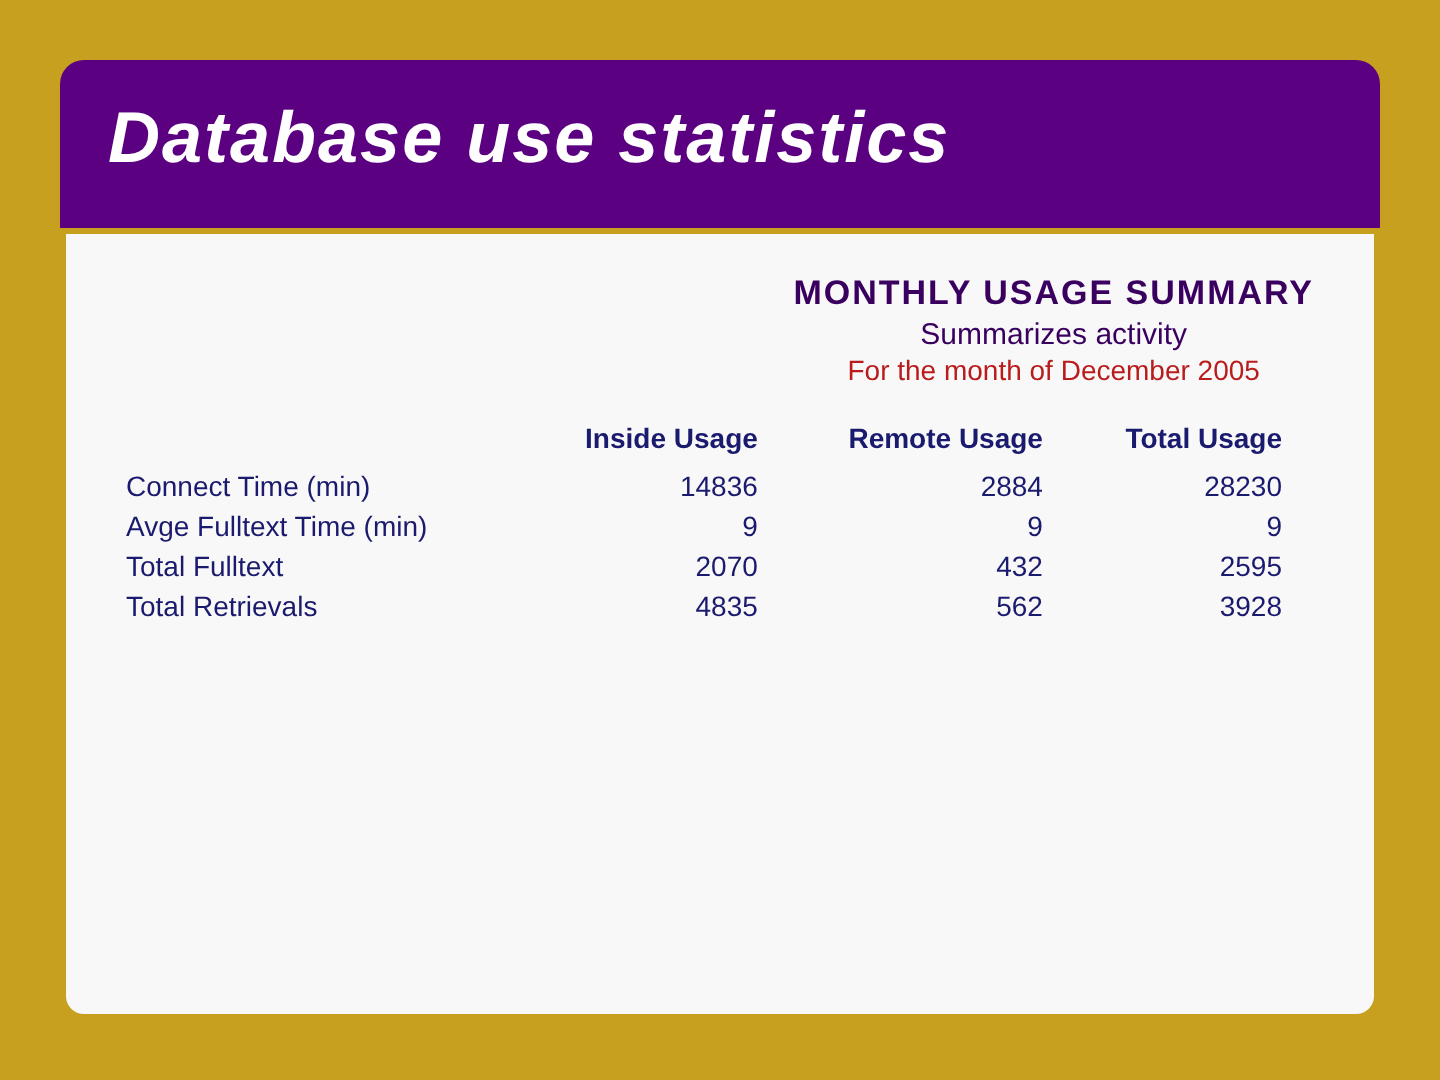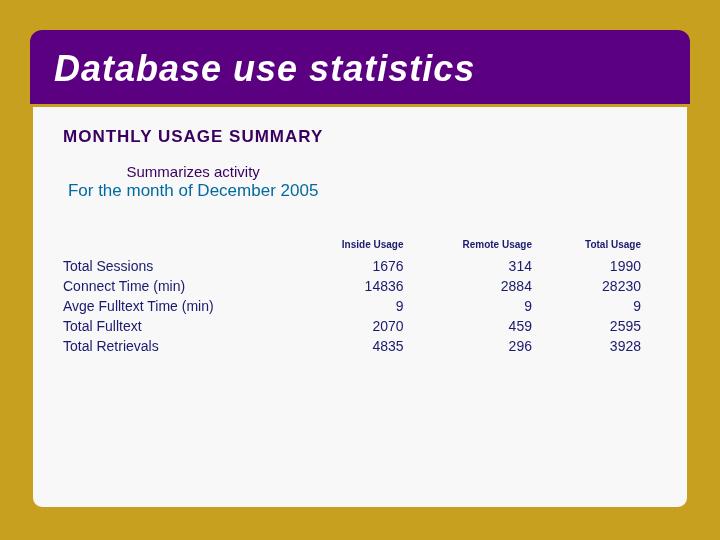--- a/index.html
+++ b/index.html
@@ -24,82 +24,81 @@
       display: flex;
       flex-direction: column;
       align-items: center;
       justify-content: flex-start;
     }
 
     .title-bar {
       width: 100%;
       background: #5a0080;
       border-radius: 12px 12px 0 0;
-      padding: 18px 24px 14px 24px;
+      padding: 18px 24px 24px 24px;
       text-align: left;
     }
 
     .title-bar h1 {
       color: #ffffff;
       font-size: 36px;
       font-weight: bold;
       font-style: italic;
       letter-spacing: 1px;
     }
 
     .content-card {
       width: 100%;
       flex: 1;
       background: #f8f8f8;
       border: 3px solid #c8a020;
       border-radius: 0 0 12px 12px;
       padding: 20px 30px 20px 30px;
       display: flex;
       flex-direction: column;
-      align-items: flex-start;
-      gap: 20px;
+      align-items: flex-end;
     }
 
     .summary-header {
       text-align: center;
       margin-bottom: 16px;
     }
 
     .summary-header .monthly-title {
       color: #3a0060;
       font-size: 17px;
       font-weight: bold;
       letter-spacing: 1px;
     }
 
     .summary-header .subtitle {
       color: #3a0060;
       font-size: 15px;
-      margin-top: 16px;
+      margin-top: 2px;
     }
 
     .summary-header .month-info {
-      color: #0369a1;
-      font-size: 17px;
+      color: #b91c1c;
+      font-size: 14px;
       margin-top: 1px;
     }
 
     .stats-table {
       width: 100%;
       border-collapse: collapse;
       font-size: 14px;
       color: #1a1a6e;
     }
 
     .stats-table th {
       text-align: right;
       font-weight: bold;
       color: #1a1a6e;
       padding: 2px 16px 6px 4px;
-      font-size: 10px;
+      font-size: 14px;
     }
 
     .stats-table th.label-col {
       text-align: left;
       padding-left: 0;
     }
 
     .stats-table td {
       text-align: right;
       padding: 2px 16px 2px 4px;
@@ -133,46 +132,40 @@
     <table class="stats-table">
       <thead>
         <tr>
           <th class="label-col"></th>
           <th>Inside Usage</th>
           <th>Remote Usage</th>
           <th>Total Usage</th>
         </tr>
       </thead>
       <tbody id="stats-tbody">
-      <tr>
-            <td class="label-col">Total Sessions</td>
-            <td>1676</td>
-            <td>314</td>
-            <td>1990</td>
-          </tr>
           <tr>
             <td class="label-col">Connect Time (min)</td>
             <td>14836</td>
             <td>2884</td>
             <td>28230</td>
           </tr>
           <tr>
             <td class="label-col">Avge Fulltext Time (min)</td>
             <td>9</td>
             <td>9</td>
             <td>9</td>
           </tr>
           <tr>
             <td class="label-col">Total Fulltext</td>
             <td>2070</td>
-            <td>459</td>
+            <td>432</td>
             <td>2595</td>
           </tr>
           <tr>
             <td class="label-col">Total Retrievals</td>
             <td>4835</td>
-            <td>296</td>
+            <td>562</td>
             <td>3928</td>
           </tr>
         </tbody>
     </table>
   </div>
 </div>
 
 </body></html>

